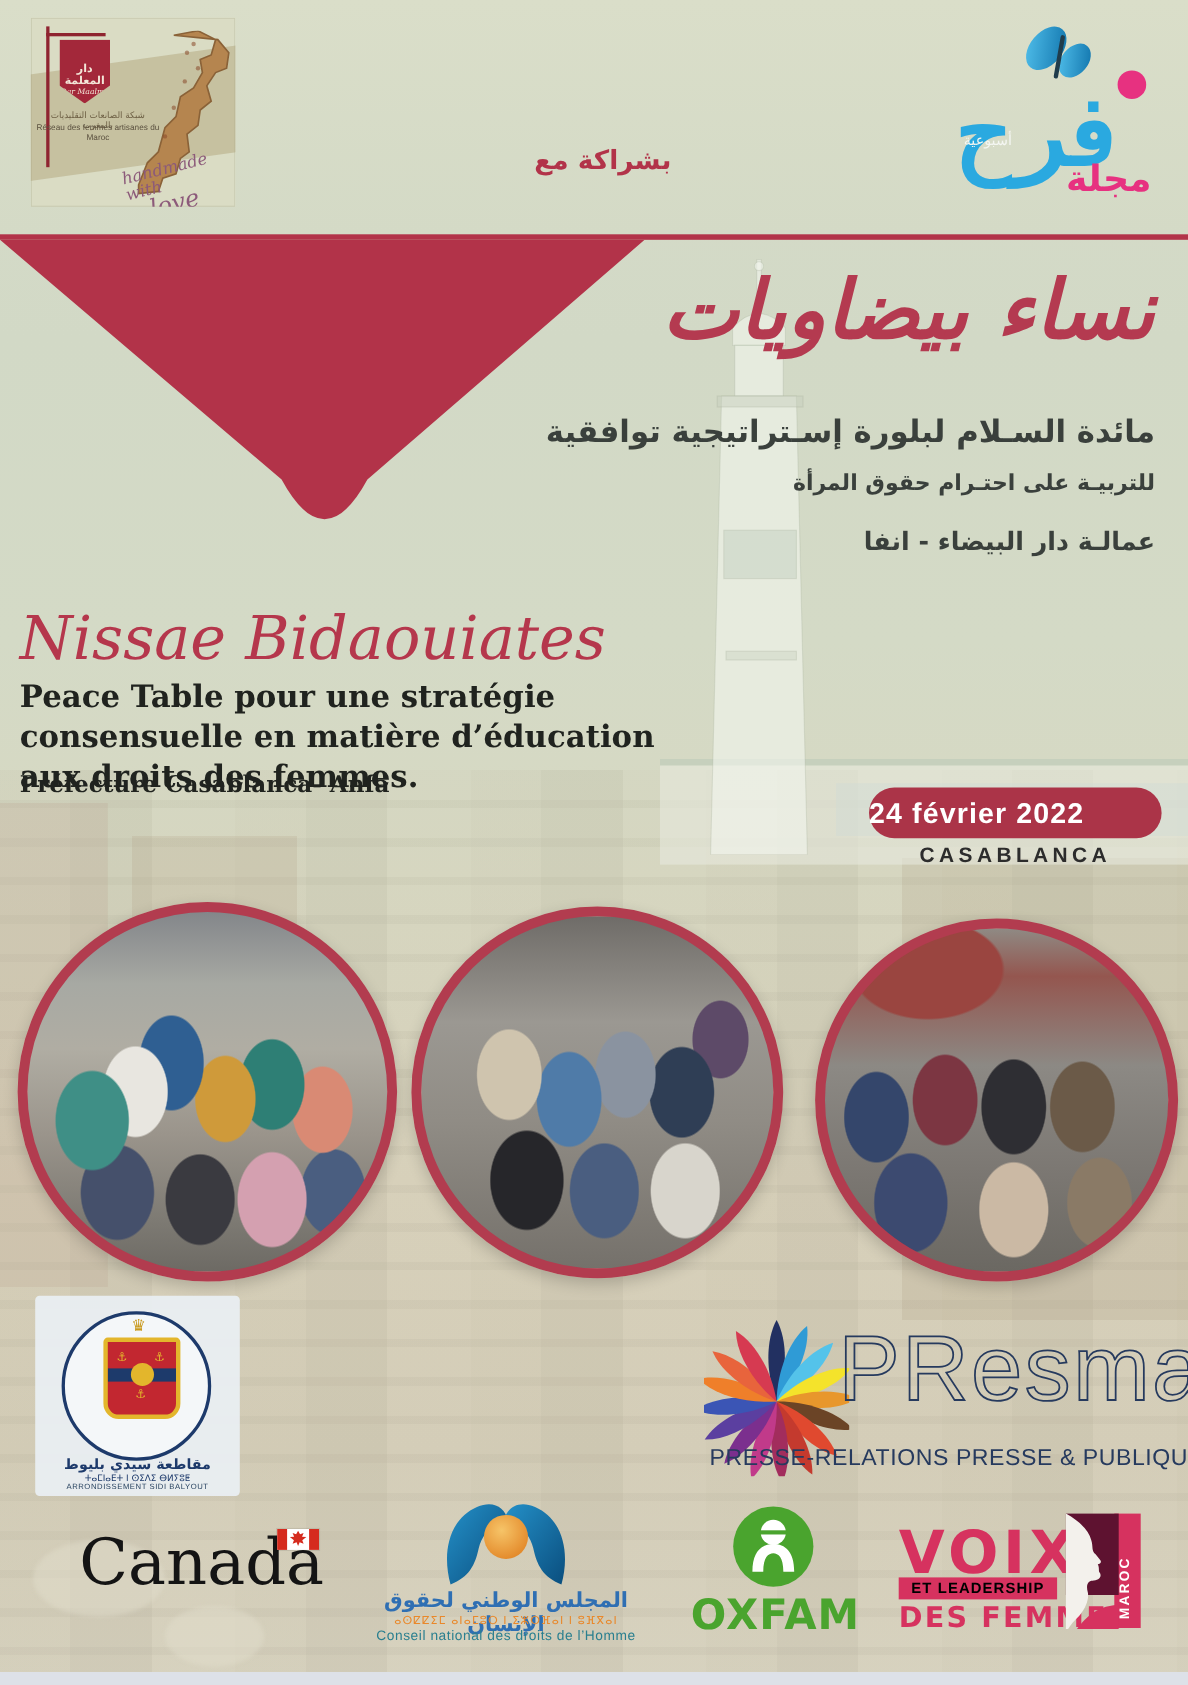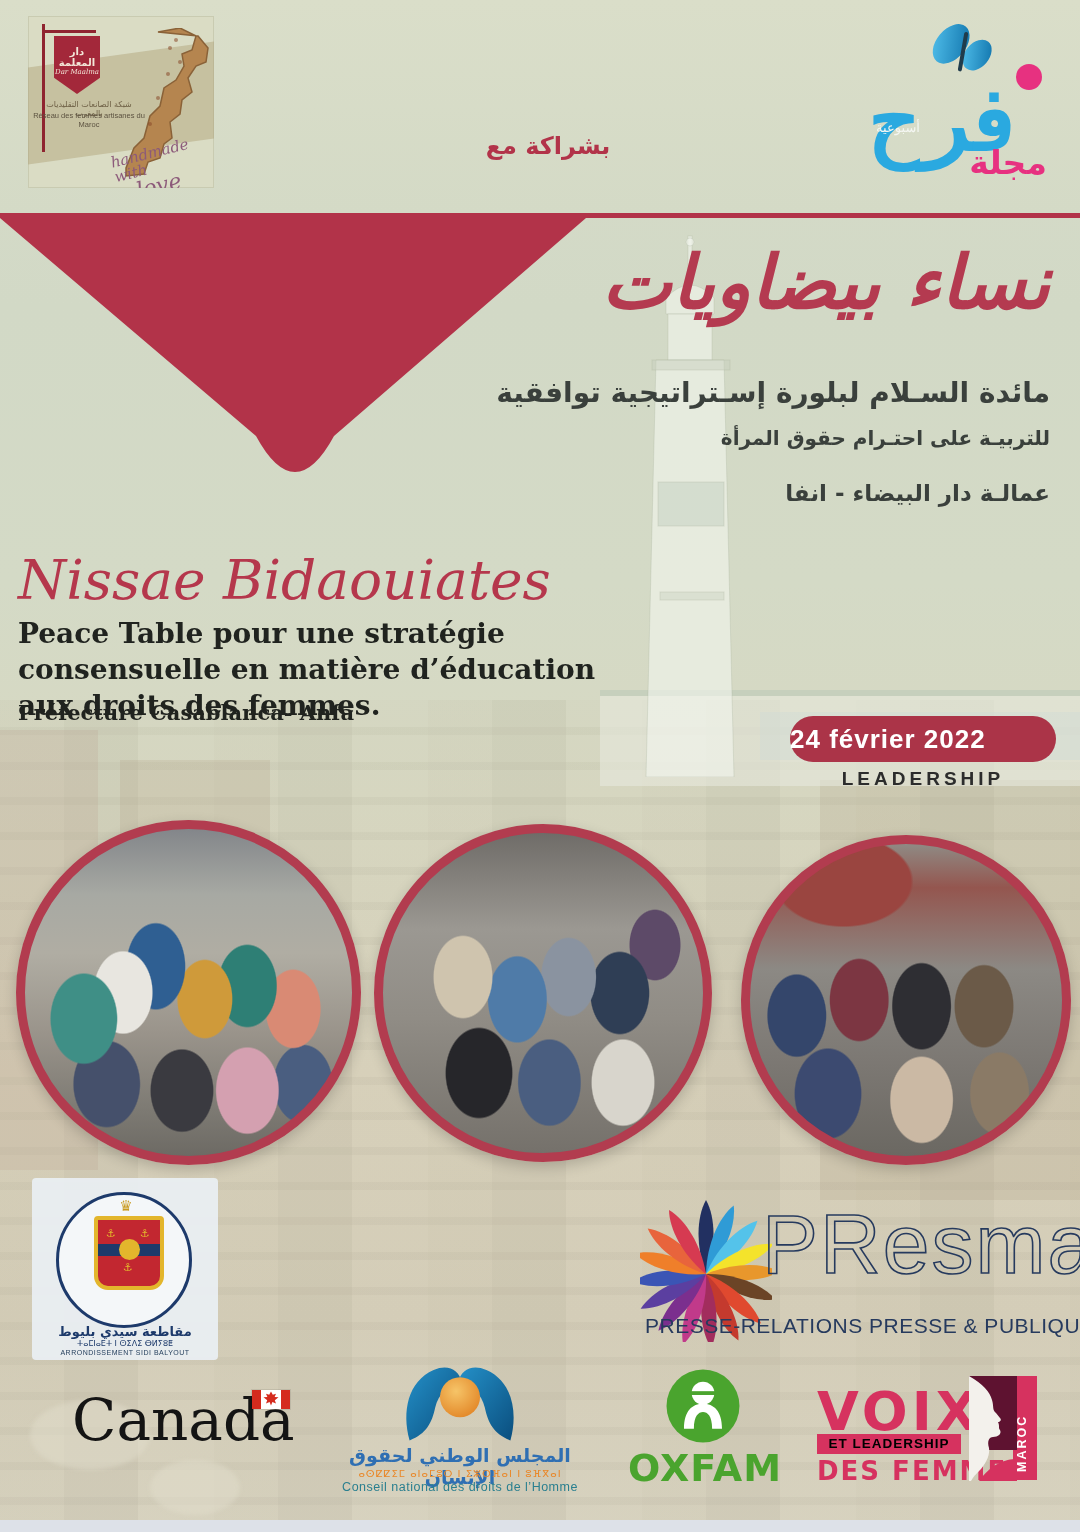--- a/index.html
+++ b/index.html
@@ -23,21 +23,21 @@
   .red-line{left:0;top:213px;width:1080px;height:5px;background:#b23349;}
   .partnership{left:478px;top:132px;width:140px;text-align:center;font-size:24px;font-weight:bold;color:#b23349;font-family:"DejaVu Sans",sans-serif;}
   
   .artisans-card{left:28px;top:16px;width:186px;height:172px;background:#dadcc4;
     box-shadow:inset 0 0 0 1px rgba(150,150,120,.25);overflow:hidden;}
   .artisans-band{left:-20px;top:38px;width:240px;height:96px;background:rgba(172,160,118,.45);transform:rotate(-8deg);}
   .sign-pole{left:14px;top:8px;width:3px;height:128px;background:#8f2430;}
   .sign-bar{left:14px;top:14px;width:54px;height:3px;background:#8f2430;}
   .sign-shield{left:26px;top:20px;width:46px;height:58px;background:#a3283a;
     clip-path:polygon(0 0,100% 0,100% 72%,50% 100%,0 72%);color:#f3e6d8;text-align:center;}
-  .sign-shield .t1{font-family:"DejaVu Sans",sans-serif;font-size:10px;font-weight:bold;margin-top:10px;}
+  .sign-shield .t1{font-family:"DejaVu Sans",sans-serif;font-size:10px;font-weight:bold;margin-top:21px;}
   .sign-shield .t2{font-family:"DejaVu Serif",serif;font-style:italic;font-size:7px;}
   .artisans-net-ar{left:6px;top:84px;width:110px;text-align:center;font-family:"DejaVu Sans",sans-serif;font-size:8px;color:#6d5f44;}
   .artisans-net-fr{left:2px;top:95px;width:118px;text-align:center;font-size:7.5px;color:#5c5240;}
   .tagline{left:86px;top:126px;width:110px;font-family:"DejaVu Serif",serif;font-style:italic;font-size:15px;color:#8c5a7a;transform:rotate(-14deg);line-height:1.0;}
   .tagline .lv{font-size:22px;margin-left:18px;}
   
   .farah-name{left:845px;top:78px;width:205px;height:100px;font-family:Liberation Mono, monospace;
     font-size:86px;font-weight:bold;color:#2aa9e0;text-align:center;line-height:100px;}
   .farah-weekly{left:868px;top:120px;width:60px;font-family:Liberation Serif, serif;font-size:13px;color:#f4f6f2;text-align:center;}
   .farah-mag{left:968px;top:143px;width:80px;font-family:"DejaVu Sans",sans-serif;font-size:33px;font-weight:bold;color:#e73180;text-align:center;}
@@ -218,21 +218,21 @@
   <div class="abs title-ar" dir="rtl">نساء بيضاويات</div>
   <div class="abs sub-ar l1" dir="rtl">مائدة السـلام لبلورة إسـتراتيجية توافقية</div>
   <div class="abs sub-ar l2" dir="rtl">للتربيـة على احتـرام حقوق المرأة</div>
   <div class="abs title-latin">Nissae Bidaouiates</div>
 
   <div class="abs sub-ar l3" dir="rtl">عمالـة دار البيضاء - انفا</div>
   <div class="abs desc-fr">Peace Table pour une stratégie consensuelle en matière d’éducation aux droits des femmes.</div>
   <div class="abs prefecture">Préfecture Casablanca- Anfa</div>
 
   <div class="abs date-pill">24 février 2022</div>
-  <div class="abs city">LEADERSHIP</div>
+  <div class="abs city">CASABLANCA</div>
 
   <div class="abs photo p1"></div>
   <div class="abs photo p2"></div>
   <div class="abs photo p3"></div>
 
   <div class="abs sb-card">
     <div class="abs sb-ring"></div>
     <div class="abs sb-crown">♛</div>
     <div class="abs sb-shield">
       <div class="abs sb-band"></div>

